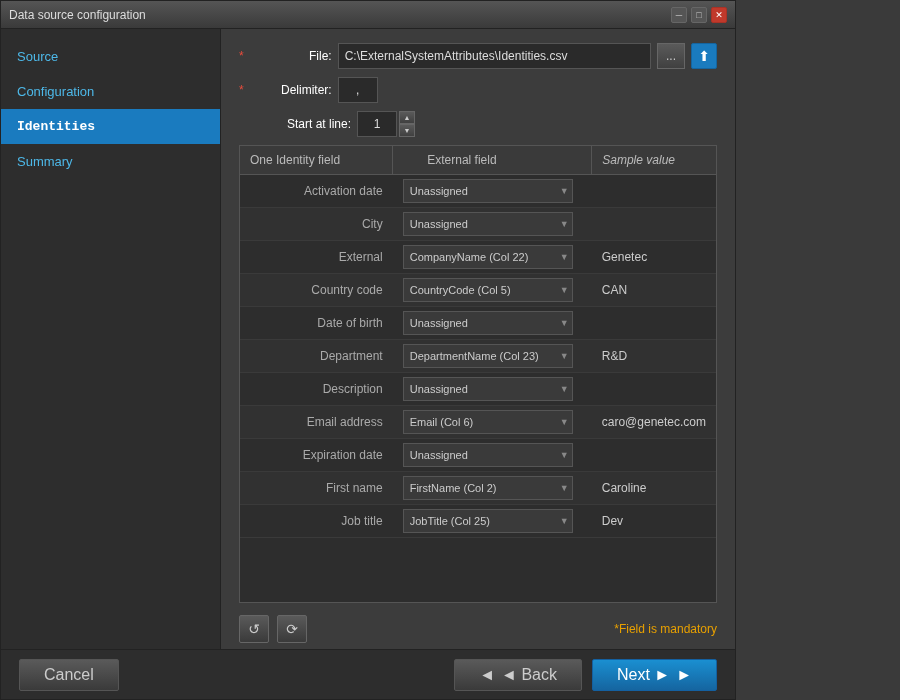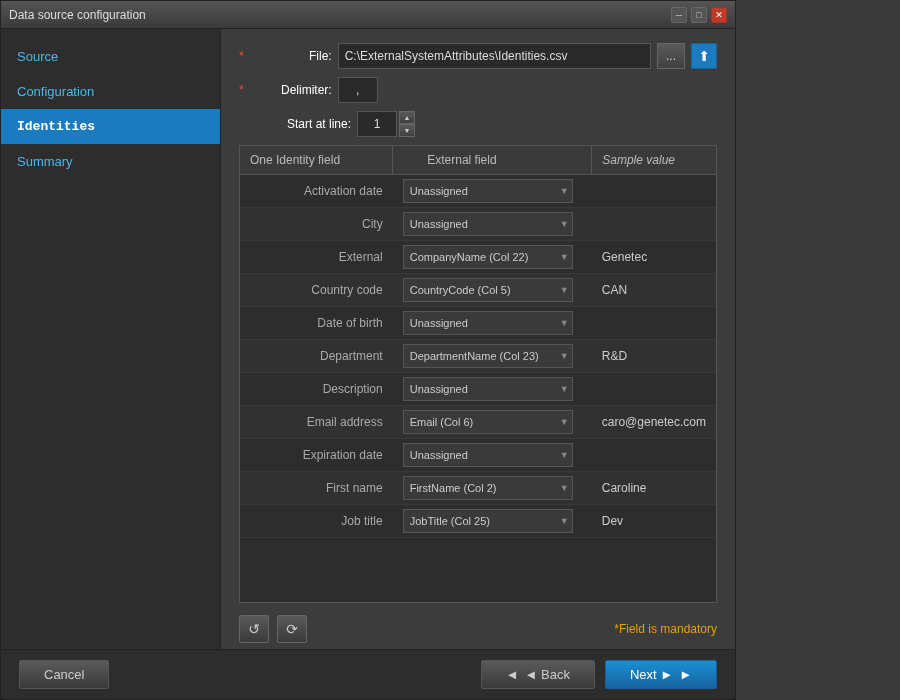--- a/index.html
+++ b/index.html
@@ -276,21 +276,21 @@
       align-items: center;
       justify-content: space-between;
       padding: 0 18px;
     }
     .footer-btn {
       padding: 6px 24px;
       border: 1px solid #555;
       background: linear-gradient(to bottom, #5a5a5a, #3a3a3a);
       color: #ccc;
       cursor: pointer;
-      font-size: 13px;
+      font-size: 16px;
       border-radius: 2px;
       min-width: 80px;
     }
     .footer-right {
       display: flex;
       gap: 10px;
       align-items: center;
     }
     .footer-btn.next {
       background: linear-gradient(to bottom, #1a8fd1, #1565a0);

